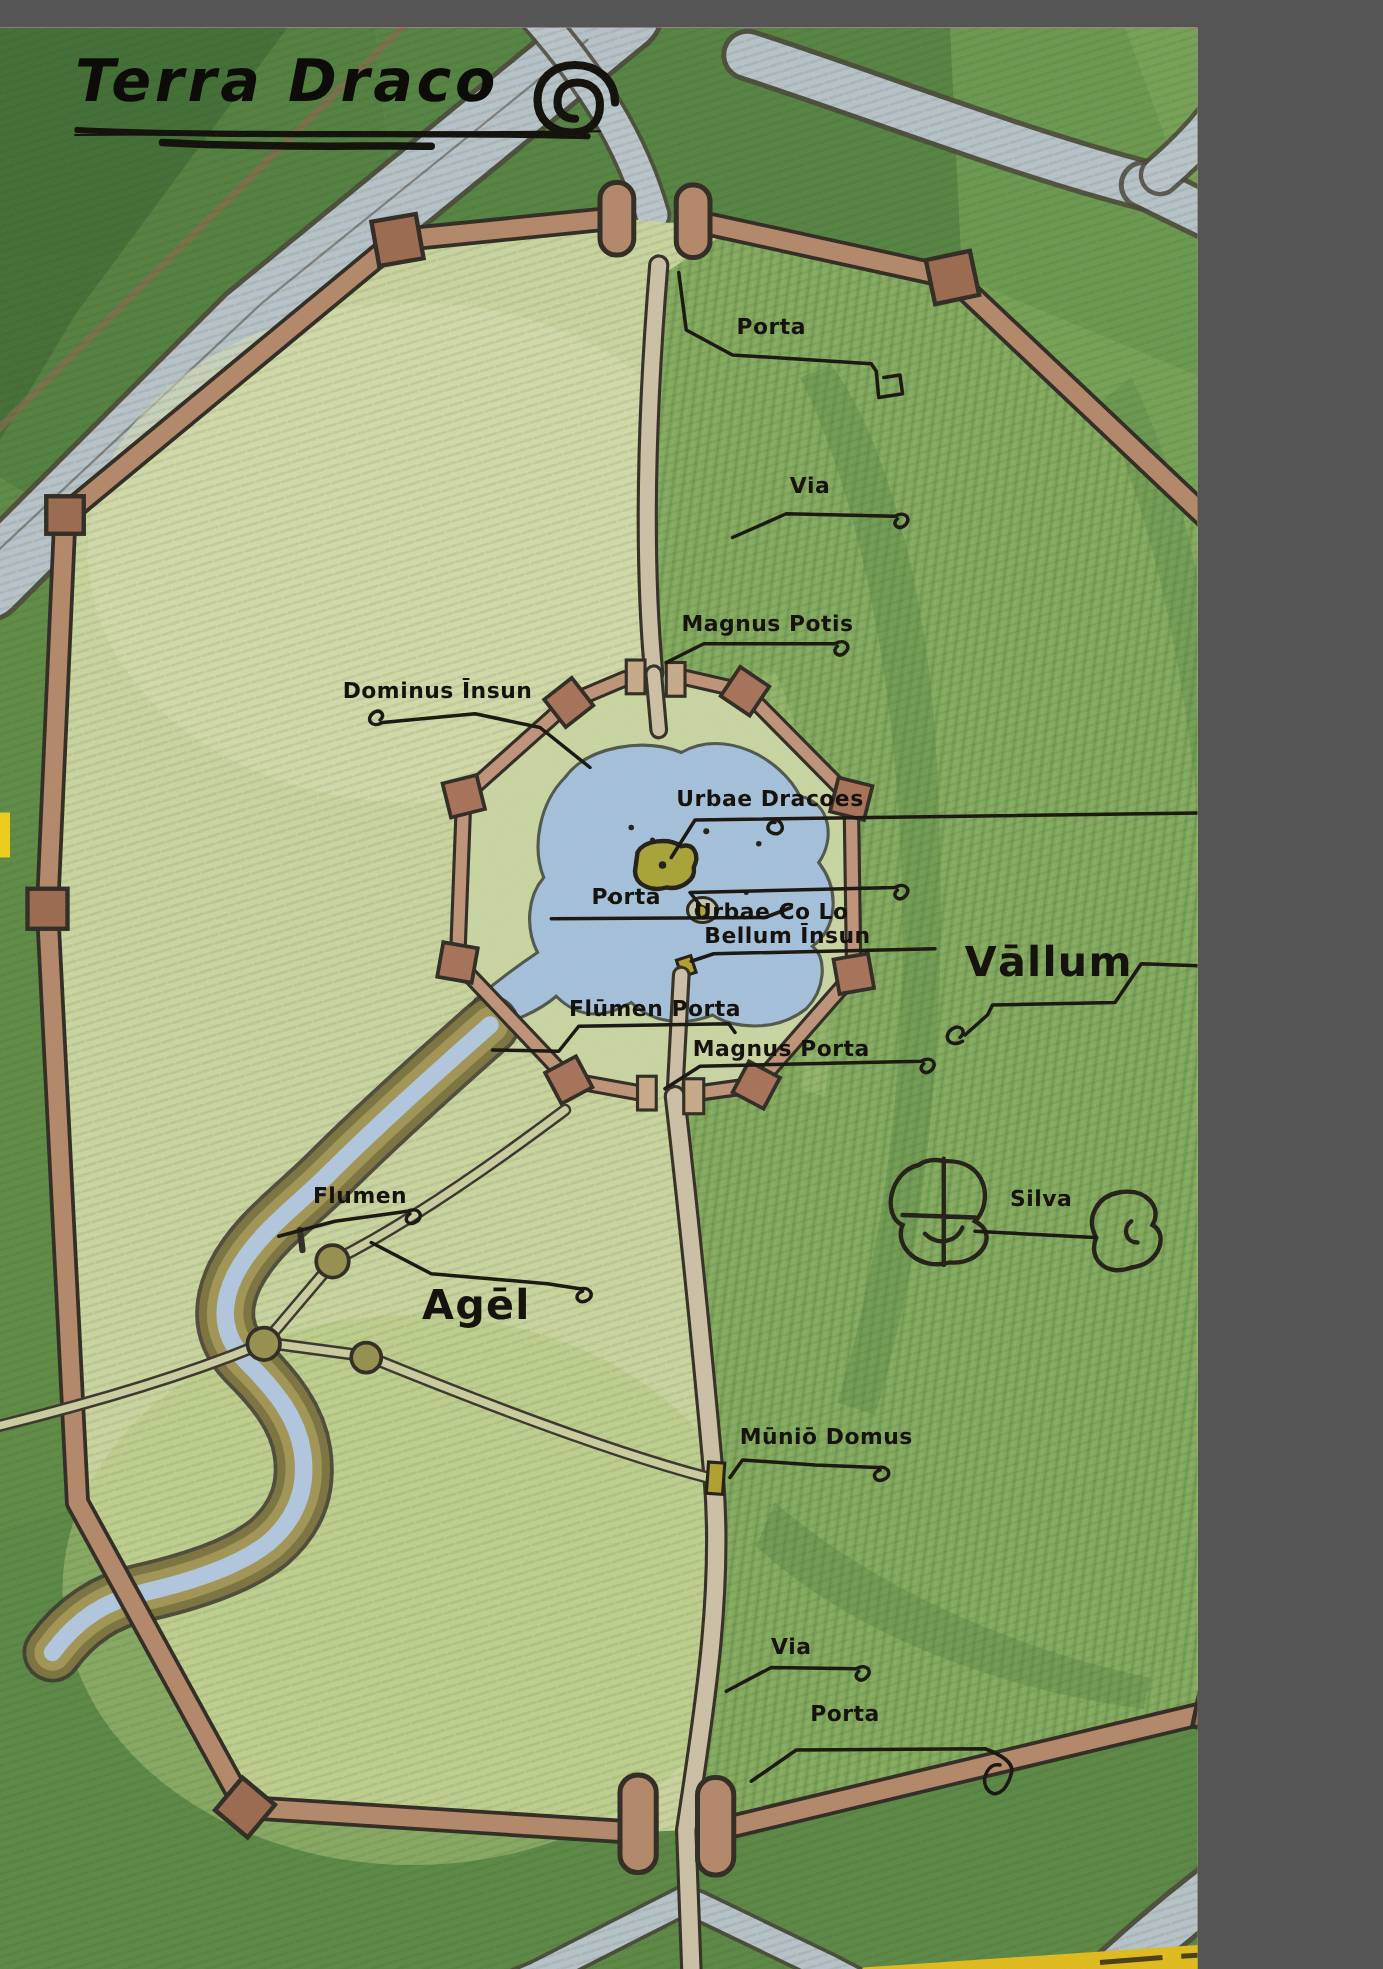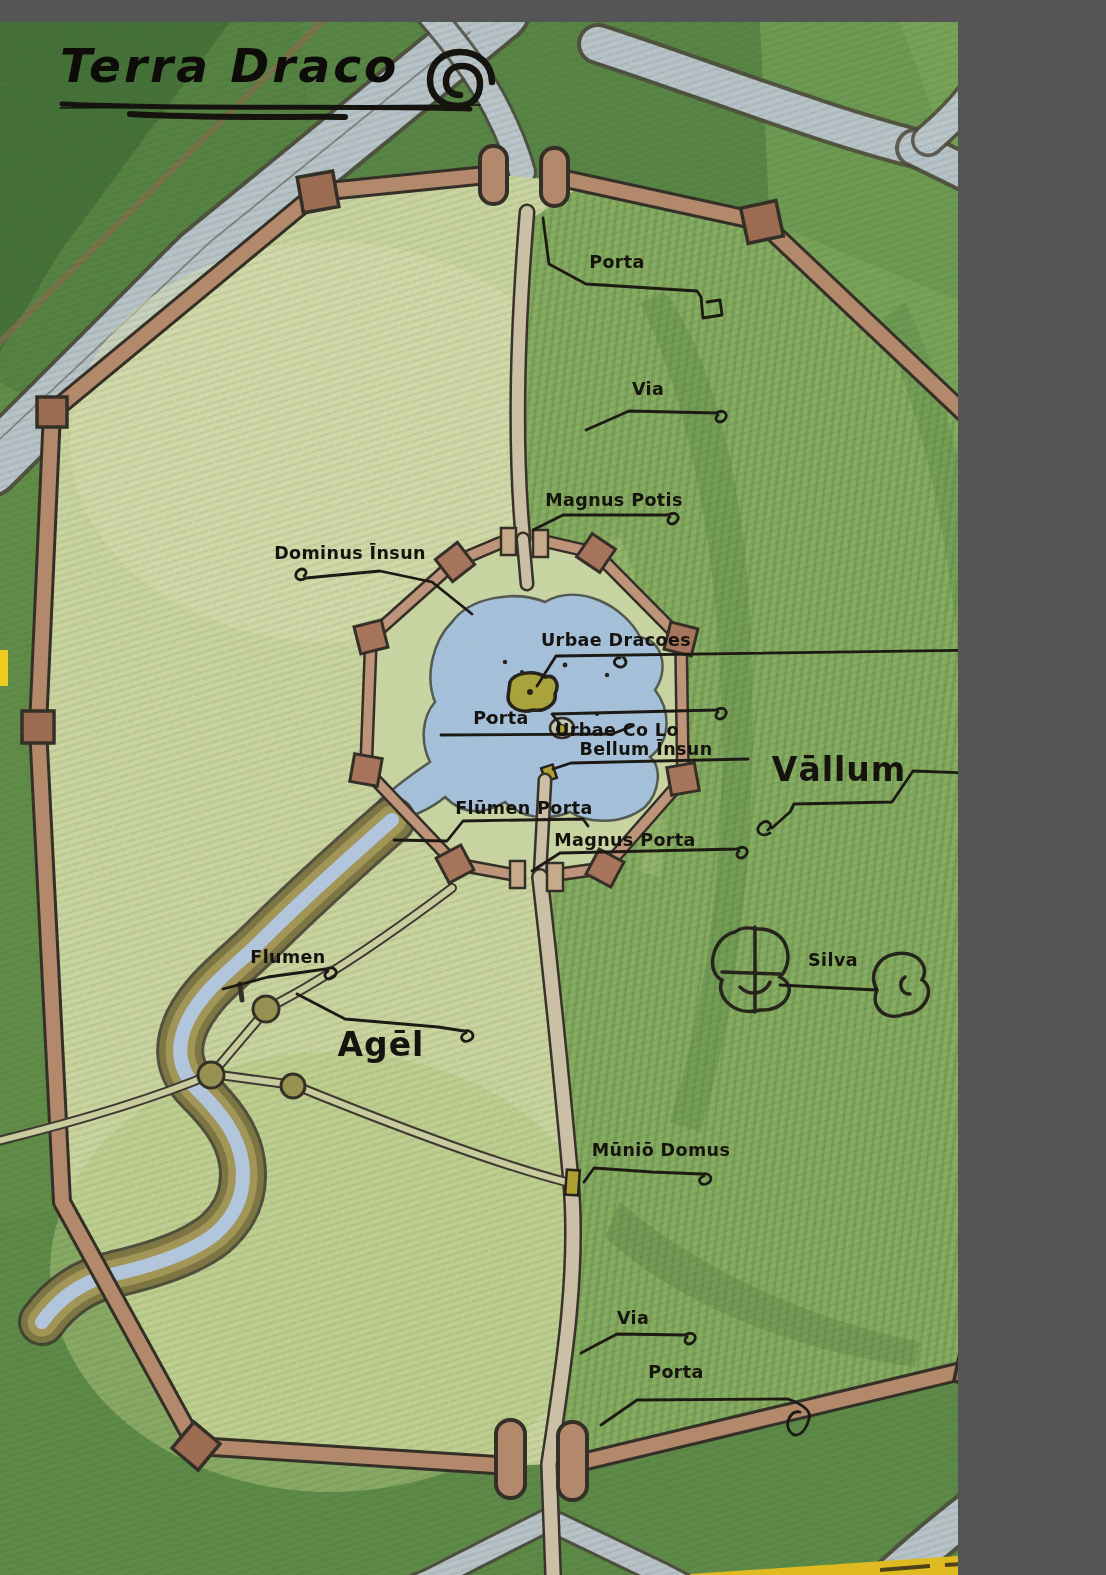--- a/index.html
+++ b/index.html
@@ -240,21 +240,21 @@
 
 <div class="title">Terra Draco</div>
 
 <div class="lbl" style="left:617px;top:240px">Porta</div>
 <div class="lbl" style="left:648px;top:367px">Via</div>
 <div class="lbl" style="left:614px;top:478px">Magnus Potis</div>
 <div class="lbl" style="left:350px;top:531px">Dominus Īnsun</div>
 <div class="lbl" style="left:616px;top:618px">Urbae Dracoes</div>
 <div class="lbl" style="left:617px;top:708px">Urbae Co Lo</div>
 <div class="lbl" style="left:501px;top:696px">Porta</div>
-<div class="lbl" style="left:646px;top:727px">Bellum Īnsun</div>
+<div class="lbl" style="left:630px;top:727px">Bellum Īnsun</div>
 <div class="lbl" style="left:524px;top:786px">Flūmen Porta</div>
 <div class="lbl" style="left:625px;top:818px">Magnus Porta</div>
 <div class="lbl big" style="left:839px;top:747px">Vāllum</div>
 <div class="lbl" style="left:288px;top:935px">Flumen</div>
 <div class="lbl big" style="left:381px;top:1022px">Agēl</div>
 <div class="lbl" style="left:833px;top:938px">Silva</div>
 <div class="lbl" style="left:661px;top:1128px">Mūniō Domus</div>
 <div class="lbl" style="left:633px;top:1296px">Via</div>
 <div class="lbl" style="left:676px;top:1350px">Porta</div>
 

